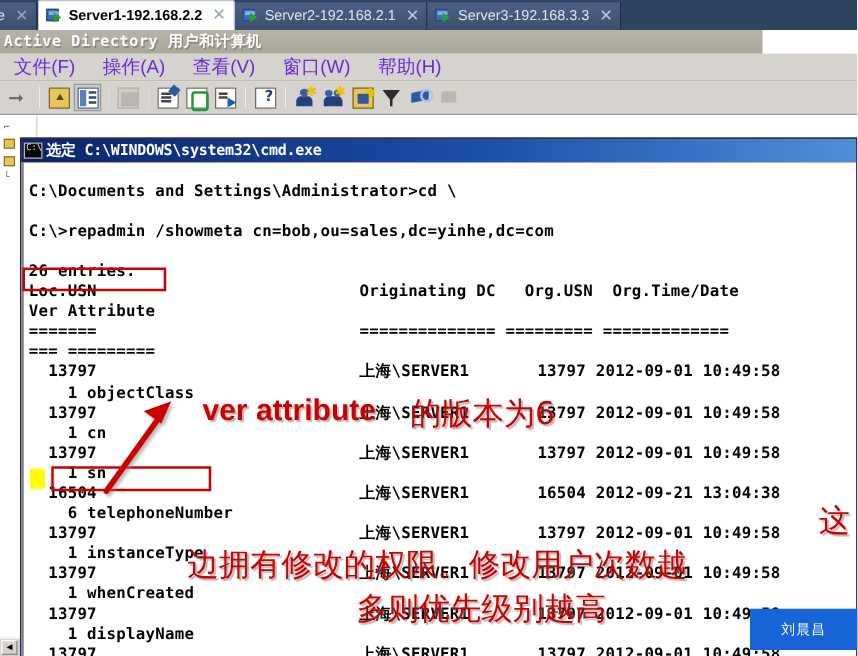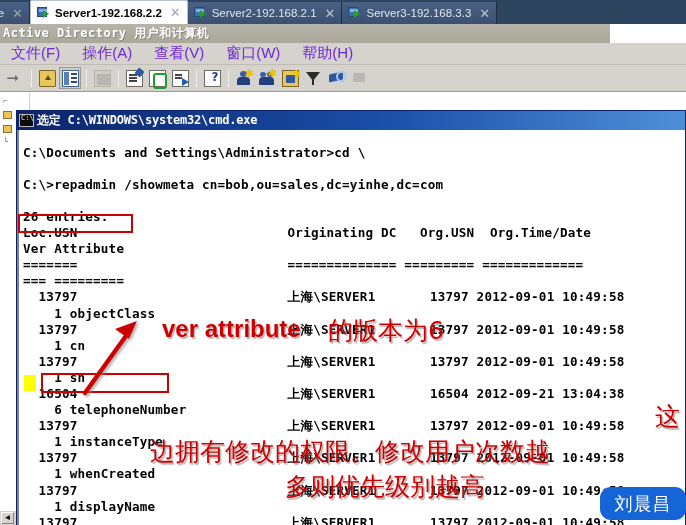--- a/index.html
+++ b/index.html
@@ -293,24 +293,23 @@
     font-family: "Liberation Serif", serif;
   }
   .ann-cn { font-family: "DejaVu Sans", sans-serif; }
   .ann-latin { font-family: "Liberation Sans", sans-serif; font-weight: bold; }
 
   .watermark {
     position: absolute;
     background: #1565d8;
     color: #ffffff;
     font-family: "DejaVu Sans", sans-serif;
-    font-size: 18px;
+    font-size: 11px;
     display: flex; align-items: center; justify-content: center;
     letter-spacing: 1px;
-    border-radius: 11px;
   }
 </style>
 </head>
 <body>
 
 <div id="root">
 
   <div class="tabstrip">
     <div class="tab partial">
       <span class="tab-label">e</span>

